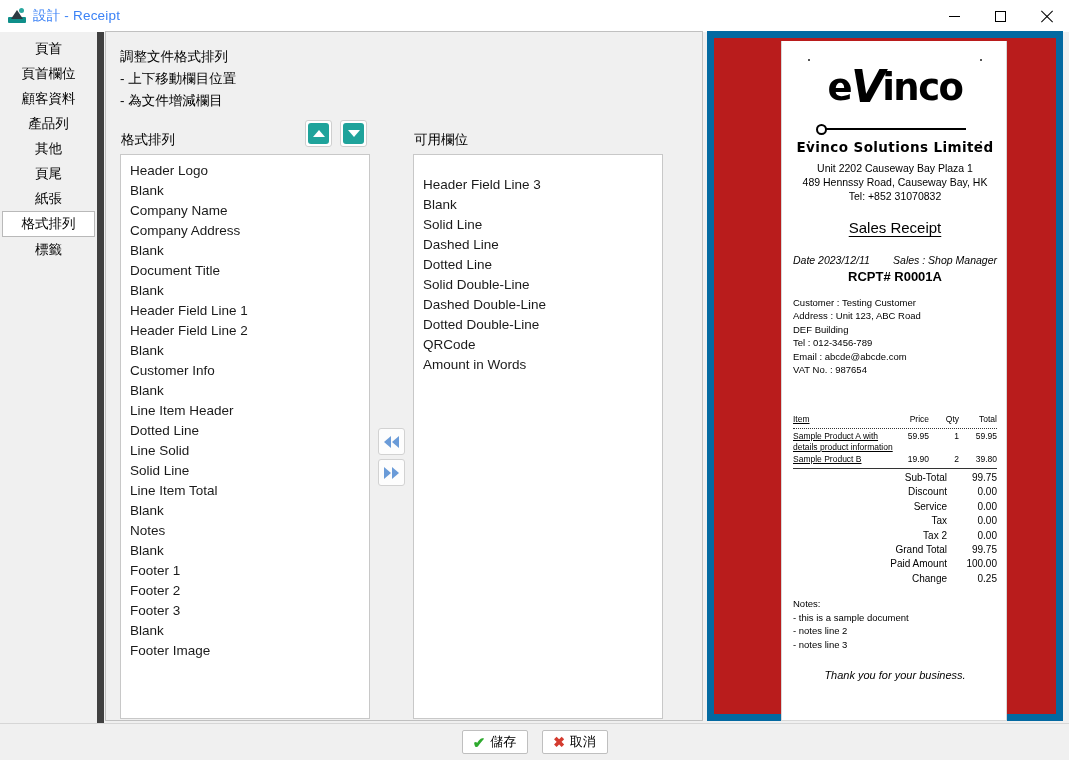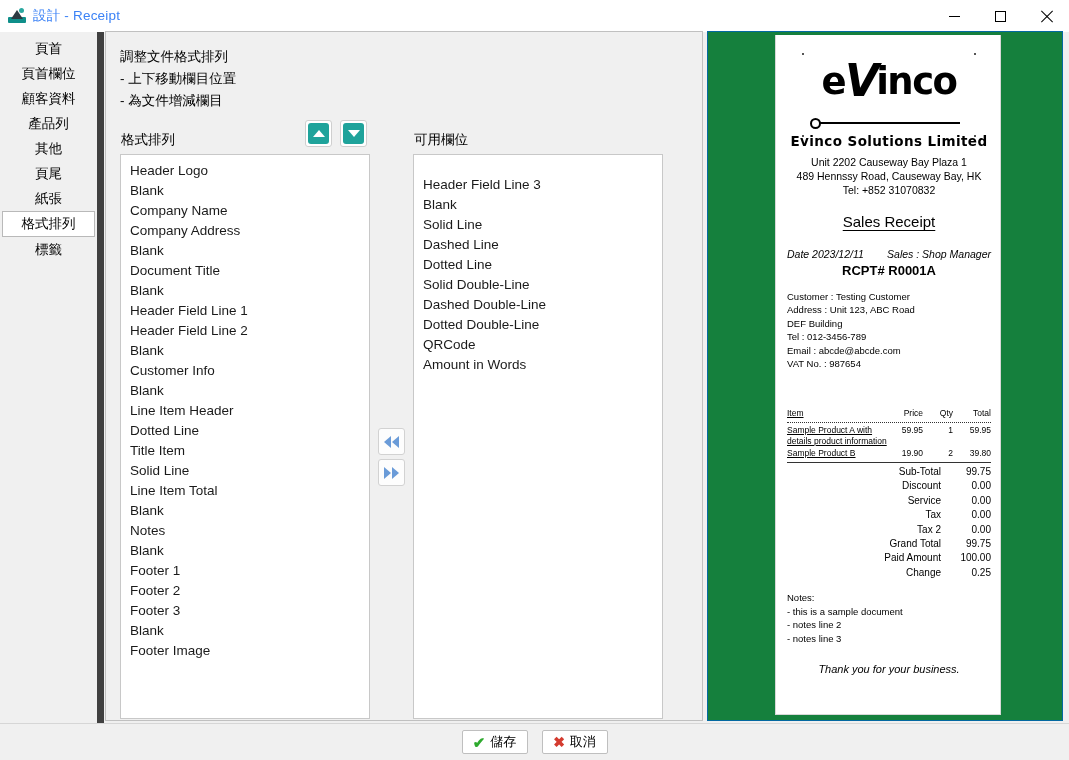--- a/index.html
+++ b/index.html
@@ -190,22 +190,22 @@
     width: 0; height: 0;
     border-top: 6px solid transparent;
     border-bottom: 6px solid transparent;
     border-left: 7px solid #6a9bd8;
   }
 
   
   .preview-panel {
     position: absolute; left: 707px; top: 31px;
     width: 356px; height: 690px;
-    background: #15803d;
-    border: 1px solid #0369a1;
+    background: #b91c1c;
+    border: 7px solid #0369a1;
   }
   .paper {
     position: absolute; left: 67px; top: 3px;
     width: 226px; height: 680px;
     background: #ffffff;
     border: 1px solid #d8d8d8;
     border-top: none;
     font-family: "Liberation Sans", sans-serif;
   }
   .corner-dot {
@@ -431,21 +431,21 @@
         <div class="list-item">Blank</div>
         <div class="list-item">Document Title</div>
         <div class="list-item">Blank</div>
         <div class="list-item">Header Field Line 1</div>
         <div class="list-item">Header Field Line 2</div>
         <div class="list-item">Blank</div>
         <div class="list-item">Customer Info</div>
         <div class="list-item">Blank</div>
         <div class="list-item">Line Item Header</div>
         <div class="list-item">Dotted Line</div>
-        <div class="list-item">Title Item</div>
+        <div class="list-item">Line Solid</div>
         <div class="list-item">Solid Line</div>
         <div class="list-item">Line Item Total</div>
         <div class="list-item">Blank</div>
         <div class="list-item">Notes</div>
         <div class="list-item">Blank</div>
         <div class="list-item">Footer 1</div>
         <div class="list-item">Footer 2</div>
         <div class="list-item">Footer 3</div>
         <div class="list-item">Blank</div>
         <div class="list-item">Footer Image</div>

